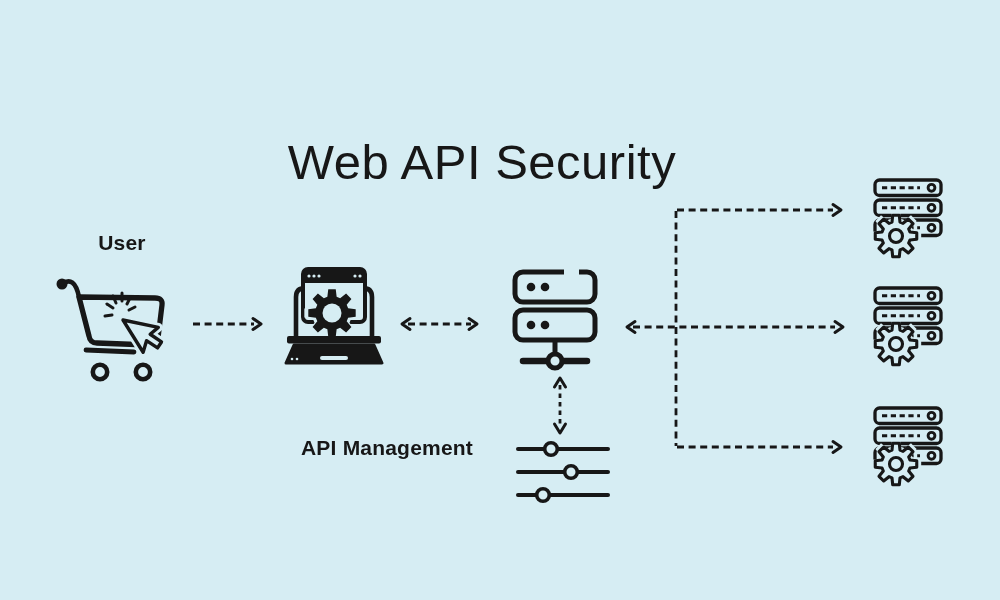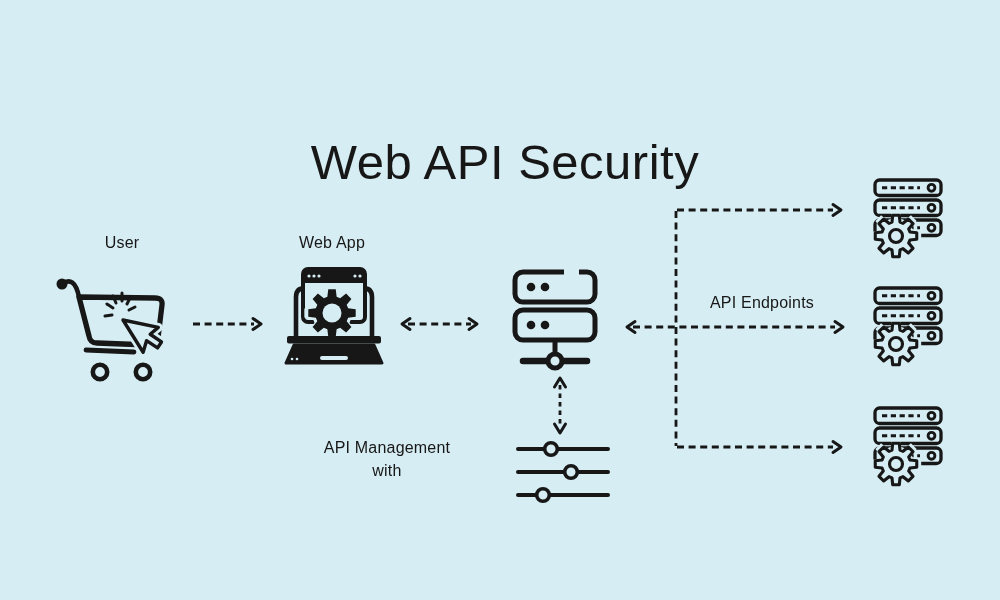--- a/index.html
+++ b/index.html
@@ -11,22 +11,22 @@
   .sI{stroke:var(--ink);fill:none;}
   .fI{fill:var(--ink);}
   .fB{fill:var(--bg);}
   .sIfB{stroke:var(--ink);fill:var(--bg);}
   .sB{stroke:var(--bg);fill:none;}
   .dash7{stroke-dasharray:7 4.6;}
   .dash4{stroke-dasharray:4.5 4;}
   .rowdash{stroke-dasharray:5.2 3.6;}
   
   .title{position:absolute;left:0;top:134px;width:964px;text-align:center;
-         font-size:49px;font-weight:400;color:var(--ink);letter-spacing:.5px;padding-left:23px;}
-  .node-label{position:absolute;font-weight:400;font-size:16px;line-height:20px;
+         font-size:49px;font-weight:400;color:var(--ink);letter-spacing:.5px;}
+  .node-label{position:absolute;font-weight:700;font-size:21px;line-height:20px;
          text-align:center;color:var(--ink);letter-spacing:.2px;}
   .lbl-user{left:52px;top:233px;width:140px;}
   .lbl-webapp{left:262px;top:233px;width:140px;}
   .lbl-gateway{left:488px;top:233px;width:140px;}
   .lbl-endpoints{left:692px;top:293px;width:140px;}
   .lbl-mgmt{left:297px;top:436px;width:180px;line-height:23px;}
 </style>
 </head>
 <body>
 
@@ -161,19 +161,16 @@
       <line class="sI" x1="0" y1="23" x2="90" y2="23" stroke-width="4" stroke-linecap="round"></line>
       <line class="sI" x1="0" y1="46" x2="90" y2="46" stroke-width="4" stroke-linecap="round"></line>
       <circle class="sIfB" cx="33" cy="0" r="6.3" stroke-width="3.6"></circle>
       <circle class="sIfB" cx="53" cy="23" r="6.3" stroke-width="3.6"></circle>
       <circle class="sIfB" cx="25" cy="46" r="6.3" stroke-width="3.6"></circle>
     </g>
   </svg>
 
   <div class="title">Web API Security</div>
   <div class="node-label lbl-user">User</div>
-  <div class="node-label lbl-webapp">Web App</div>
-  <div class="node-label lbl-endpoints">API Endpoints</div>
   <div class="node-label lbl-mgmt">
     <div>API Management</div>
-    <div>with</div>
   </div>
 </div>
 
 </body></html>

